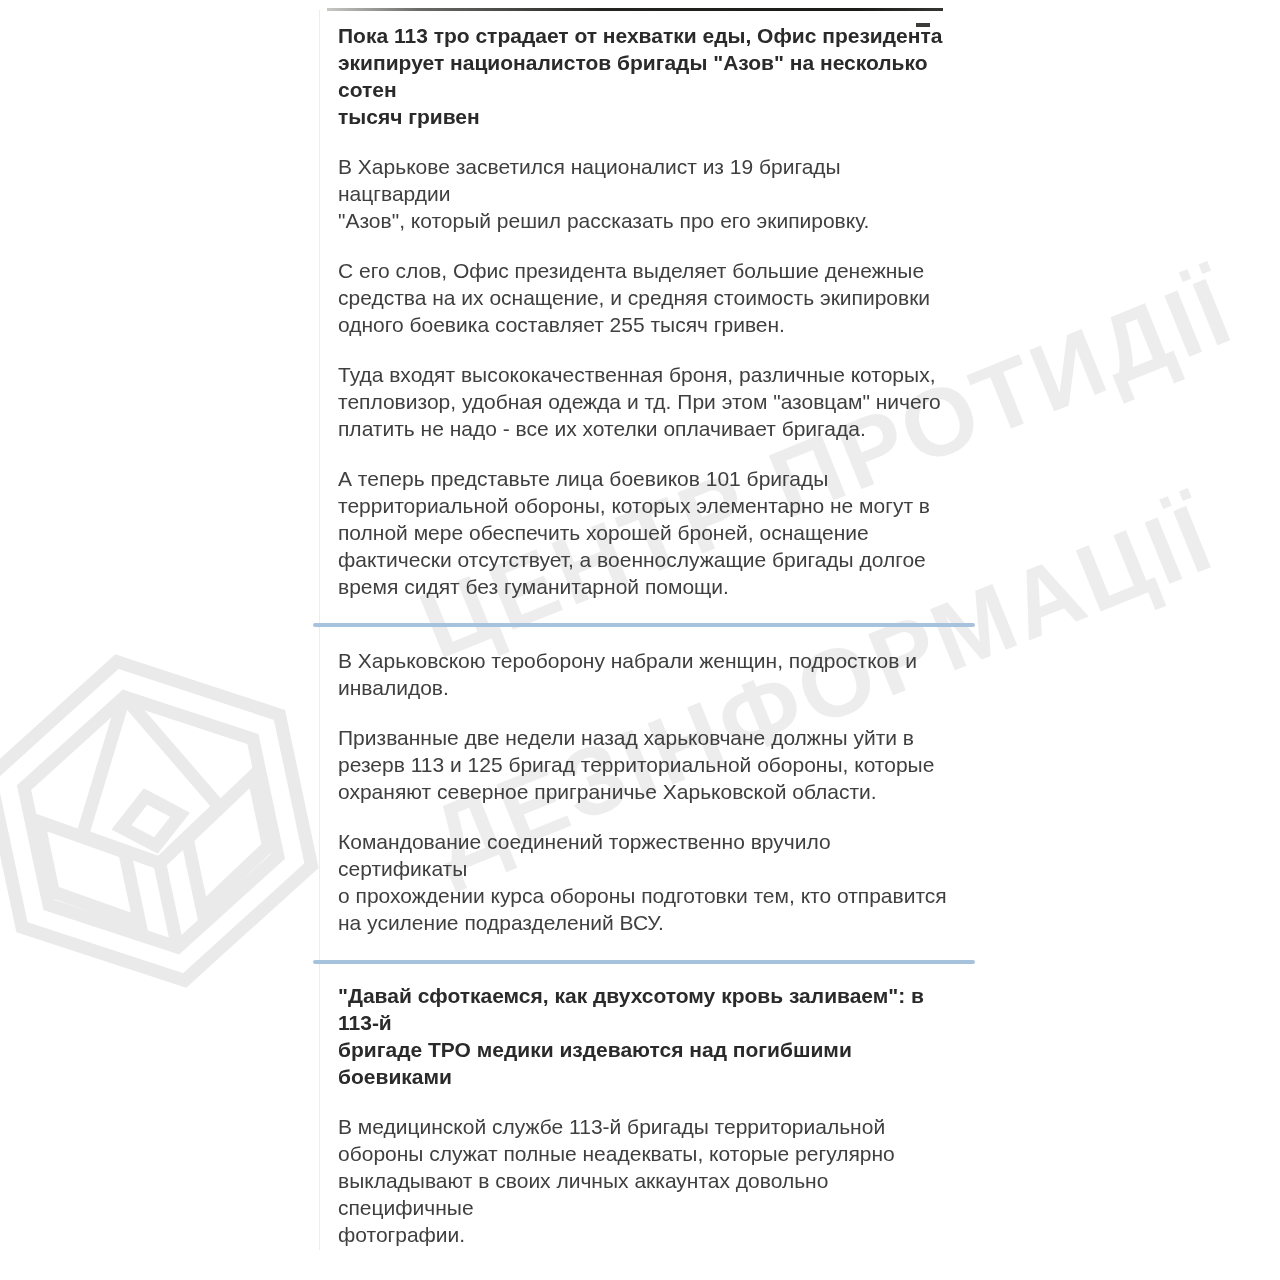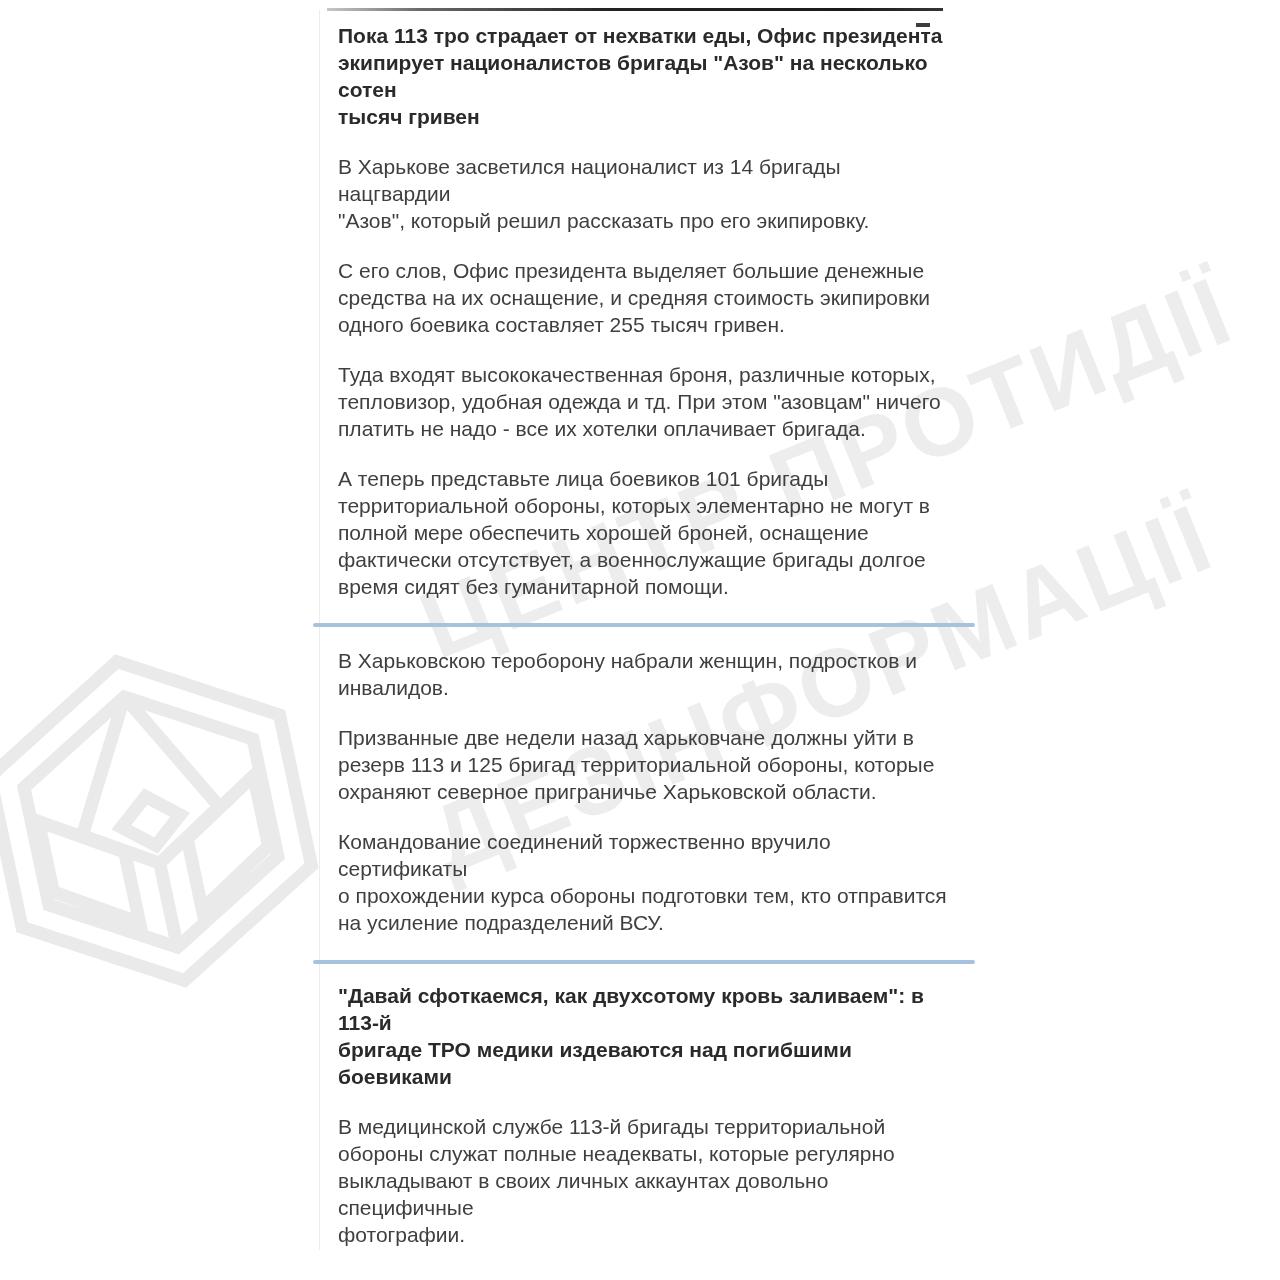--- a/index.html
+++ b/index.html
@@ -55,21 +55,21 @@
 <div class="edge-line"></div>
 
 <div class="column">
   <div class="topline"></div>
   <div class="toptick"></div>
 
   <div>
     <div class="para heading">Пока 113 тро страдает от нехватки еды, Офис президента
 экипирует националистов бригады "Азов" на несколько сотен
 тысяч гривен</div>
-    <div class="para">В Харькове засветился националист из 14 бригады нацгвардии
+    <div class="para">В Харькове засветился националист из 19 бригады нацгвардии
 "Азов", который решил рассказать про его экипировку.</div>
     <div class="para">С его слов, Офис президента выделяет большие денежные
 средства на их оснащение, и средняя стоимость экипировки
 одного боевика составляет 255 тысяч гривен.</div>
     <div class="para">Туда входят высококачественная броня, различные которых,
 тепловизор, удобная одежда и тд. При этом "азовцам" ничего
 платить не надо - все их хотелки оплачивает бригада.</div>
     <div class="para">А теперь представьте лица боевиков 101 бригады
 территориальной обороны, которых элементарно не могут в
 полной мере обеспечить хорошей броней, оснащение

